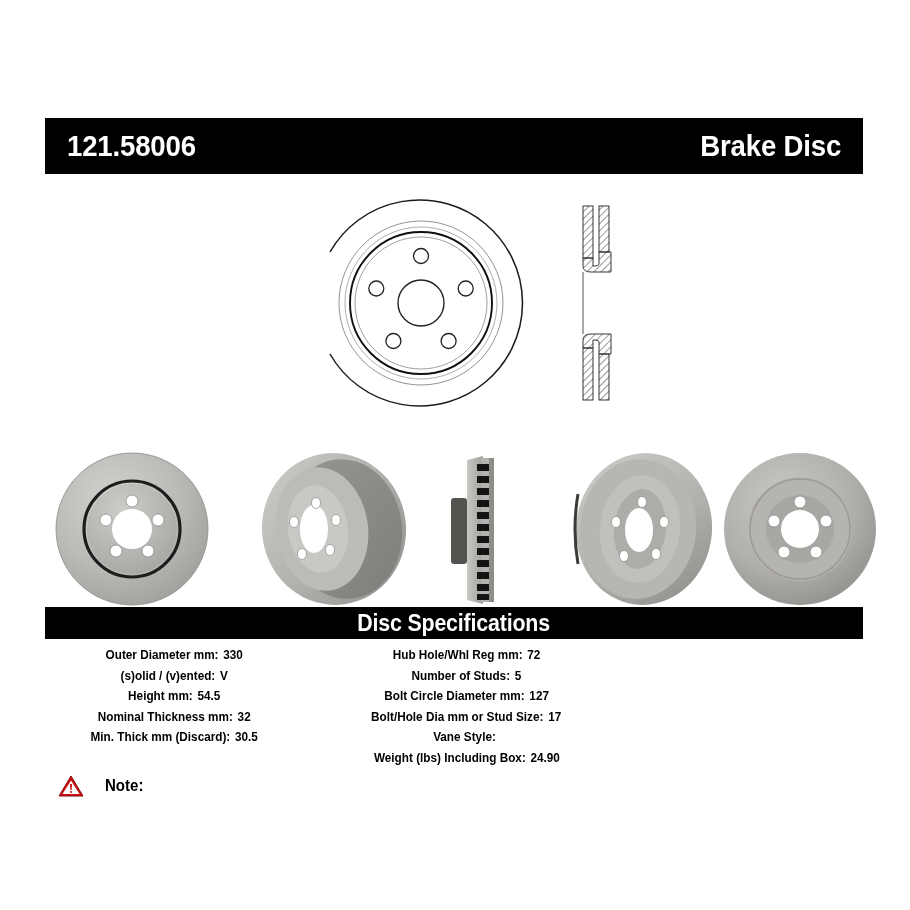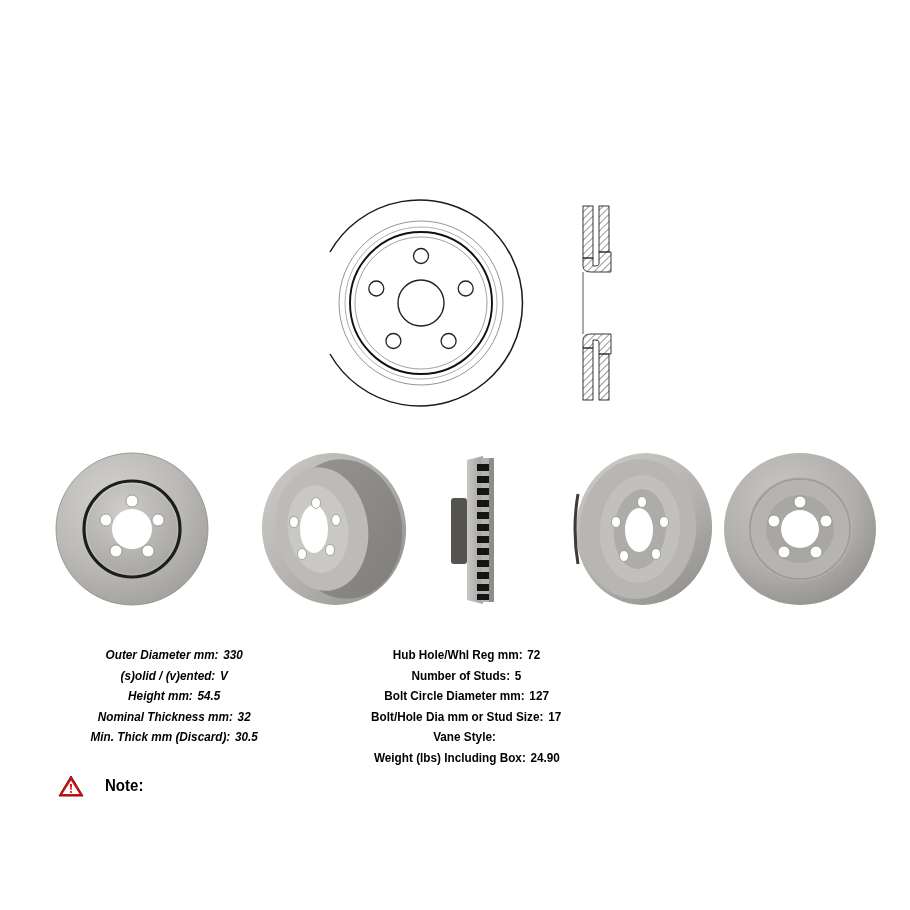--- a/index.html
+++ b/index.html
@@ -92,21 +92,21 @@
     left: 45px;
     top: 645px;
     width: 818px;
     display: flex;
     align-items: flex-start;
   }
   .spec-col {
     display: flex;
     flex-direction: column;
   }
-  .spec-col-1 { width: 281px; font-style: italic; }
+  .spec-col-1 { width: 281px; }
   .spec-col-2 { width: 281px; align-items: center; }
   .spec-col-3 { width: 256px; }
 
   .spec-row {
     display: flex;
     justify-content: center;
     font-size: 12.5px;
     font-weight: bold;
     line-height: 20.5px;
     white-space: nowrap;
@@ -132,20 +132,24 @@
     margin-left: 21px;
     transform: scaleX(0.94);
     transform-origin: left center;
   }
 </style>
 </head>
 <body>
 
 <div class="sheet">
 
+  <div class="bar bar-header">
+    <span class="part-number">121.58006</span>
+    <span class="product-type">Brake Disc</span>
+  </div>
 
   <div class="tech-face">
     <svg viewBox="0 0 226 226" width="226" height="226">
       <g fill="none" stroke="#1a1a1a">
 
         <path d="M 22 62 A 103 103 0 1 1 22 164" stroke-width="1.5"></path>
 
         <circle cx="113" cy="113" r="82" stroke-width="0.8" stroke="#777"></circle>
         <circle cx="113" cy="113" r="76" stroke-width="0.8" stroke="#999"></circle>
         <circle cx="113" cy="113" r="71" stroke-width="1.9" stroke="#111"></circle>
@@ -310,20 +314,23 @@
       <g fill="#ffffff" stroke="#8a8885" stroke-width="0.8">
         <circle cx="84" cy="52" r="6"></circle>
         <circle cx="110" cy="71" r="6"></circle>
         <circle cx="100" cy="102" r="6"></circle>
         <circle cx="68" cy="102" r="6"></circle>
         <circle cx="58" cy="71" r="6"></circle>
       </g>
     </svg>
   </div>
 
+  <div class="bar bar-specs">
+    <span class="specs-title">Disc Specifications</span>
+  </div>
 
   <div class="specs">
     <div class="spec-col spec-col-1">
         <div class="spec-row">
           <span class="spec-label">Outer Diameter mm:</span>
           <span class="spec-value">330</span>
         </div>
         <div class="spec-row">
           <span class="spec-label">(s)olid / (v)ented:</span>
           <span class="spec-value">V</span>

